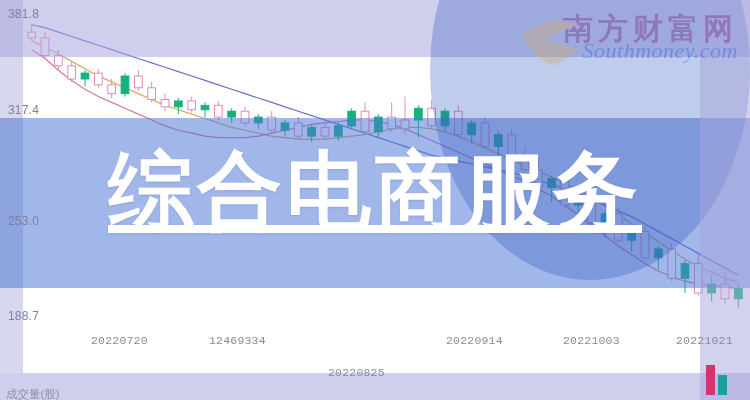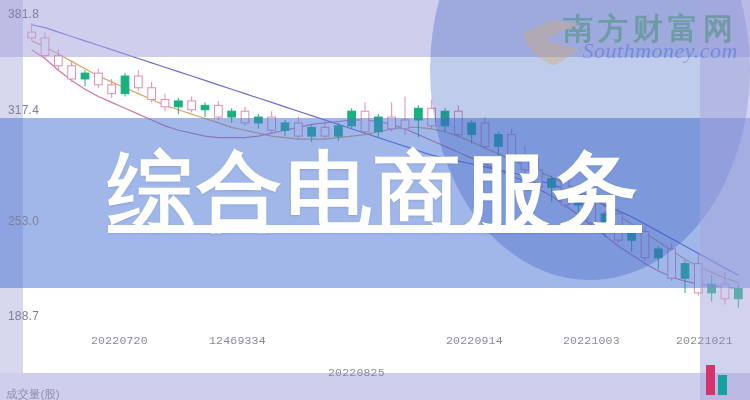--- a/index.html
+++ b/index.html
@@ -42,21 +42,21 @@
   #title{position:absolute;left:0;top:133px;width:750px;height:115px;
          display:flex;align-items:center;justify-content:center;
          font-size:85px;font-weight:bold;color:#ffffff;letter-spacing:4px;
          line-height:1;white-space:nowrap;
          font-family:"DejaVu Sans","Liberation Sans",sans-serif;
          text-shadow:0 1px 2px rgba(60,90,170,.20);pointer-events:none;text-decoration:underline;}
 
   
   #logo{position:absolute;right:12px;top:14px;opacity:.34;pointer-events:none;
         text-align:right;}
-  #logo .cn{font-size:30px;font-weight:bold;color:#15803d;letter-spacing:5px;
+  #logo .cn{font-size:30px;font-weight:bold;color:#701a75;letter-spacing:5px;
             line-height:1;font-family:"DejaVu Sans","Liberation Sans",sans-serif;}
   #logo .en{font-size:22px;font-style:italic;color:#1d4ed8;line-height:1;
             margin-top:-4px;letter-spacing:.5px;
             font-family:Liberation Serif, serif;}
   #logo .swoosh{position:absolute;left:-42px;top:6px;width:58px;height:48px;
         background:#d8a964;border-radius:0 0 0 60px;
         clip-path:polygon(0% 28%,55% 0%,100% 8%,40% 40%,100% 62%,52% 100%,0% 72%);}
 </style>
 </head>
 <body>

